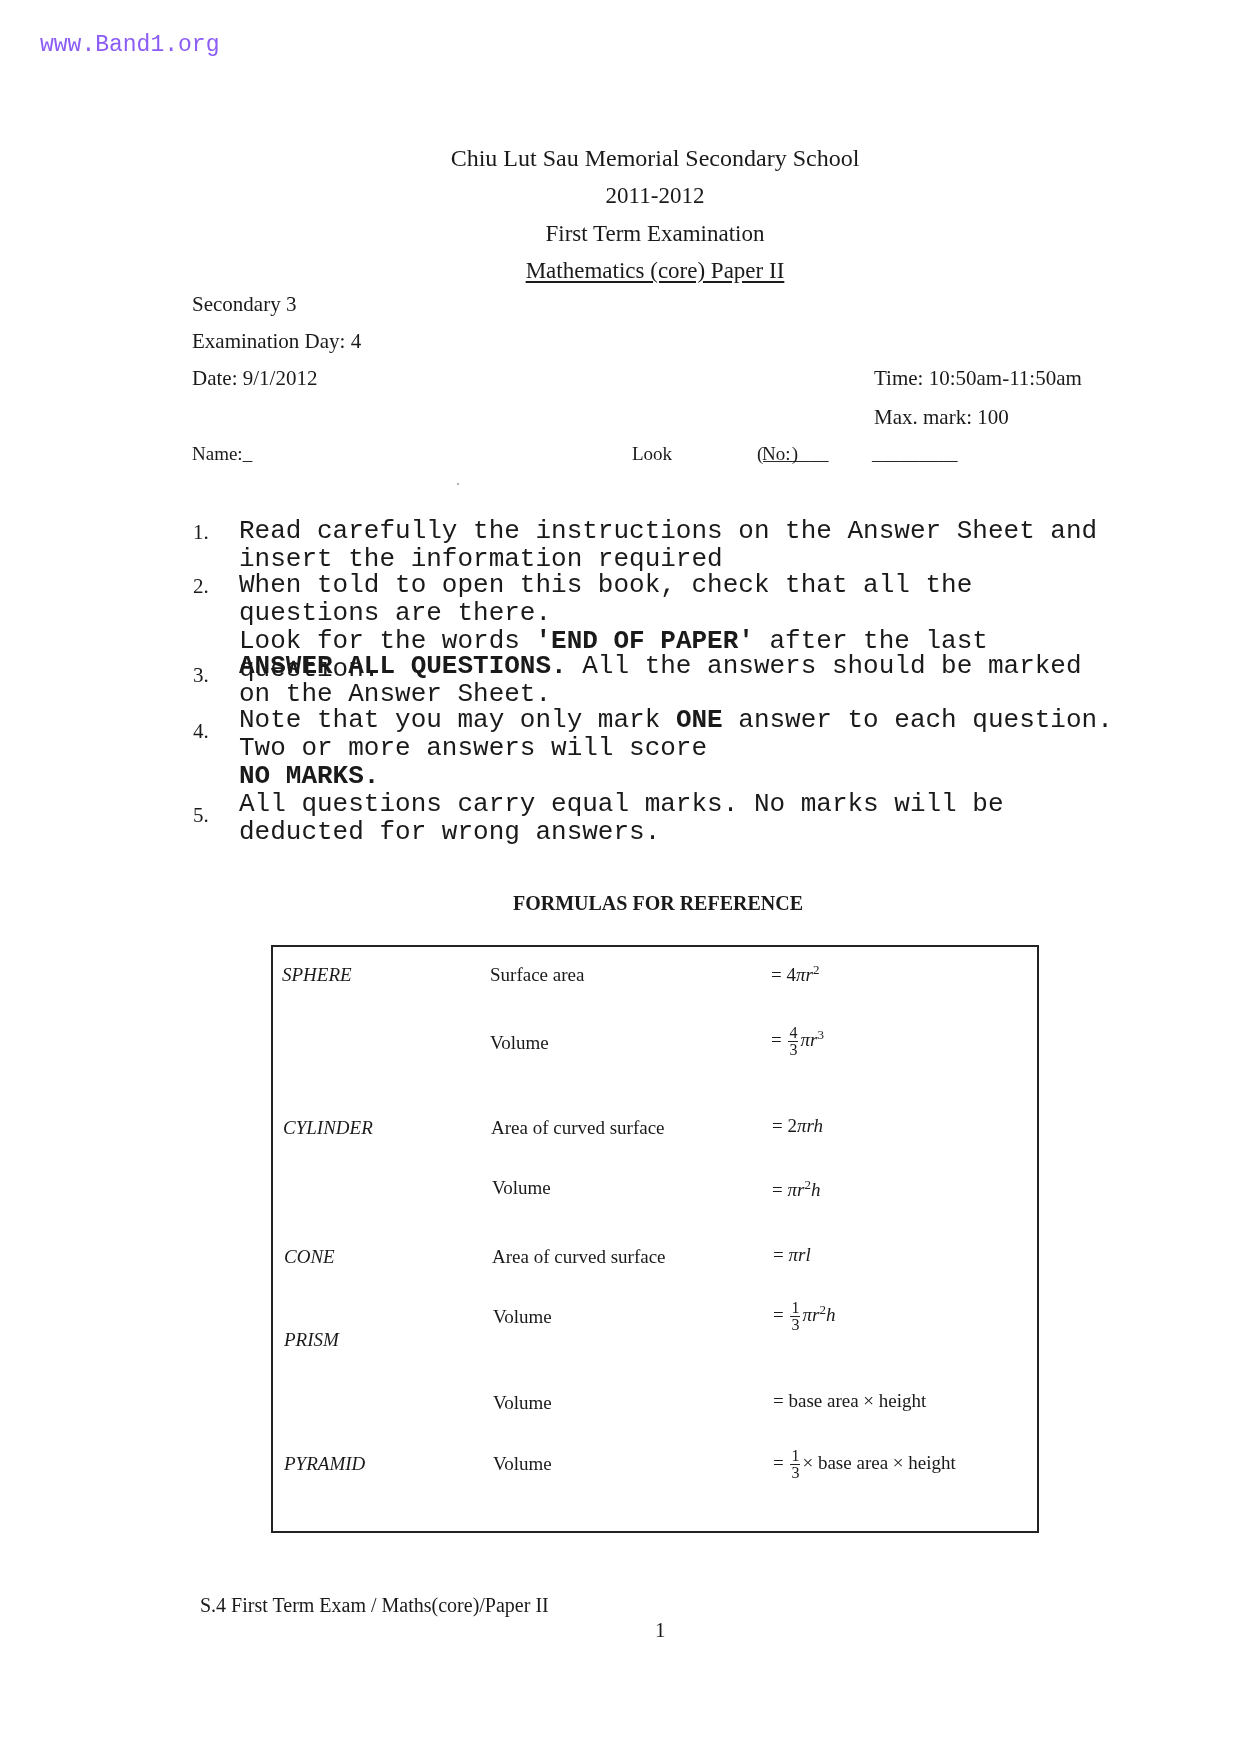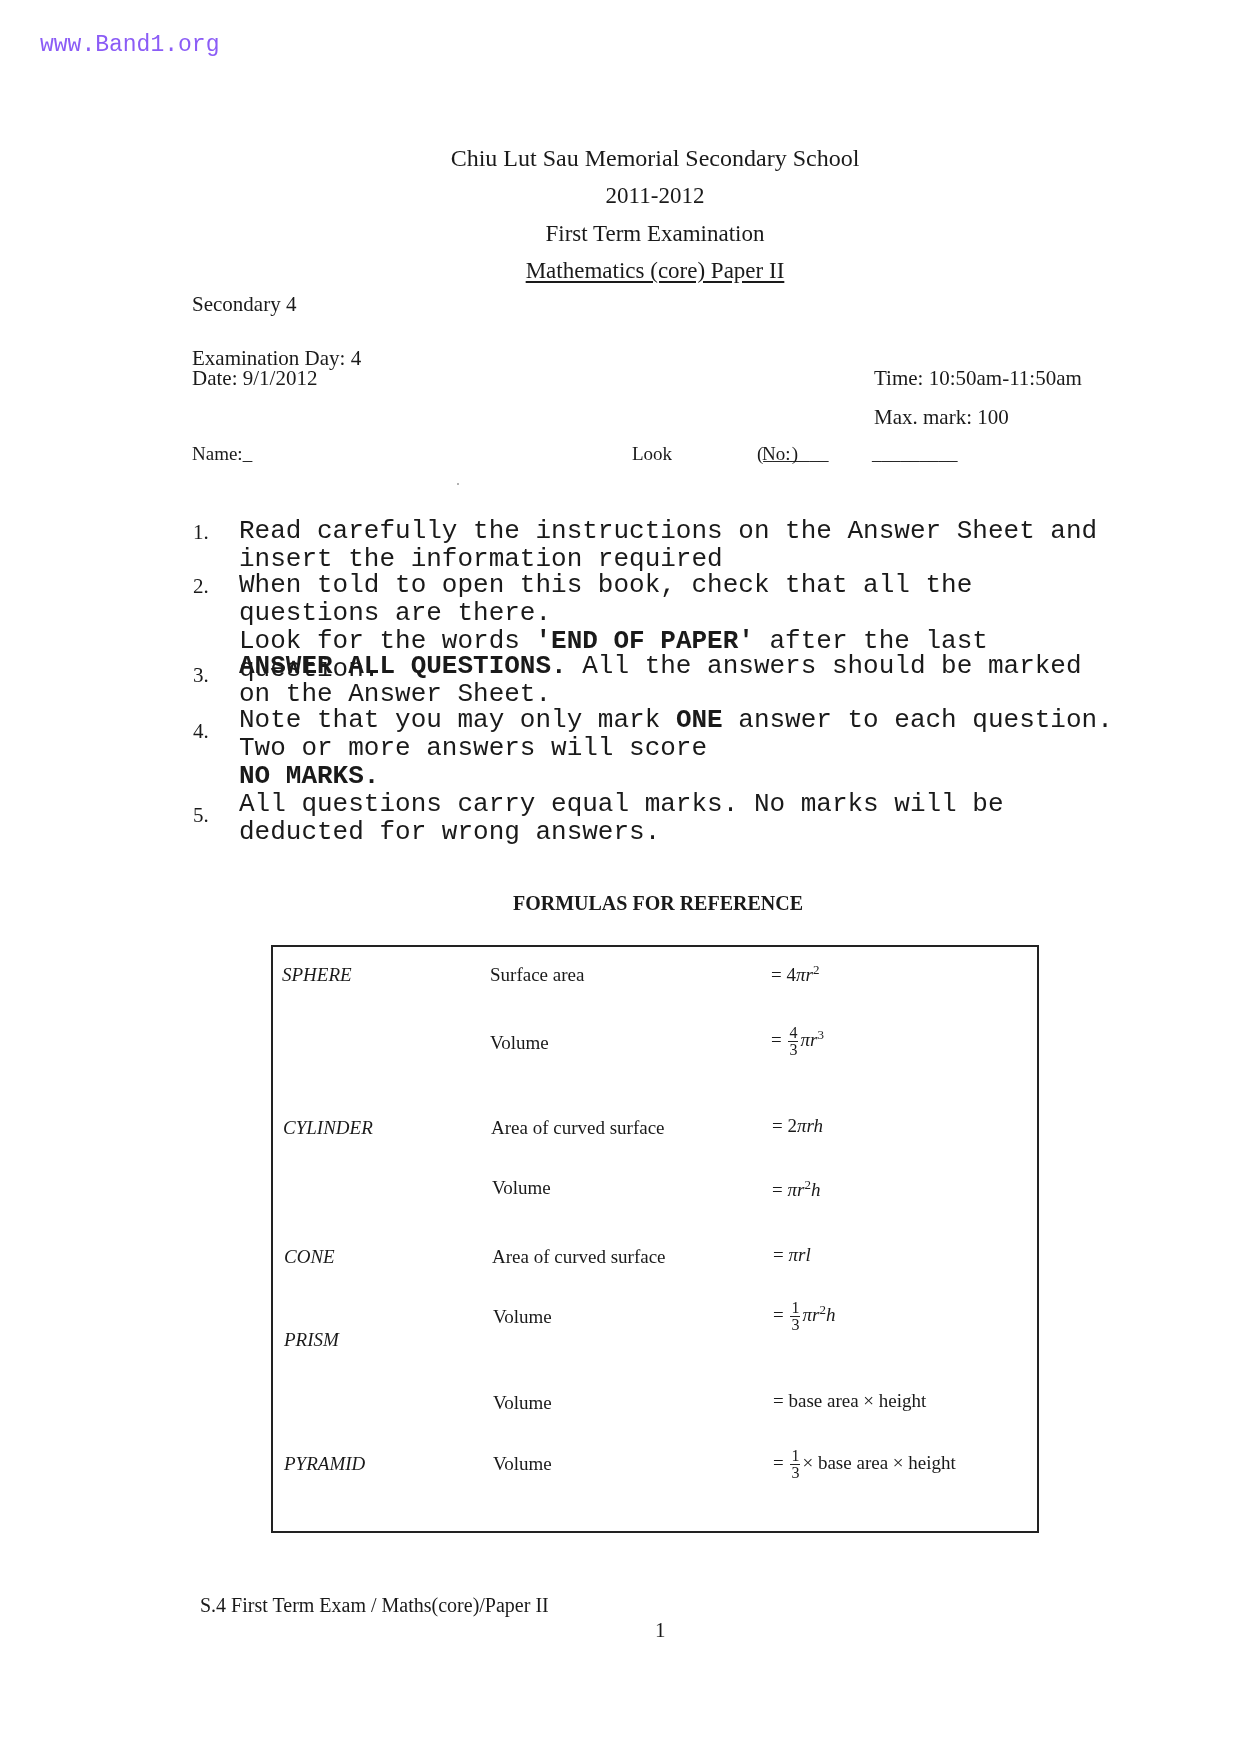--- a/index.html
+++ b/index.html
@@ -79,22 +79,22 @@
 </head>
 <body>
 
 <div class="abs watermark">www.Band1.org</div>
 
 <div class="abs center-line title-school">Chiu Lut Sau Memorial Secondary School</div>
 <div class="abs center-line title-year">2011-2012</div>
 <div class="abs center-line title-exam">First Term Examination</div>
 <div class="abs center-line title-paper">Mathematics (core) Paper II</div>
 
-<div class="abs meta-left" style="top:292px;">Secondary 4</div>
-<div class="abs meta-left" style="top:346px;">Examination Day: 4</div>
+<div class="abs meta-left" style="top:292px;">Secondary 3</div>
+<div class="abs meta-left" style="top:329px;">Examination Day: 4</div>
 <div class="abs meta-left" style="top:366px;">Date: 9/1/2012</div>
 <div class="abs meta-right" style="top:322px;">Time: 10:50am-11:50am</div>
 <div class="abs meta-right" style="top:361px;">Max. mark: 100</div>
 
 <div class="abs name-row" style="left:192px;">Name:_</div>
 <div class="abs name-row" style="left:632px;">Look</div>
 <div class="abs name-row" style="left:709px;margin-left:48px;">(___)</div>
 <div class="abs name-row" style="left:762px;">No:____</div>
 <div class="abs name-row" style="left:872px;">_________</div>
 <div class="abs speck" style="left:457px; top:483px;"></div>

